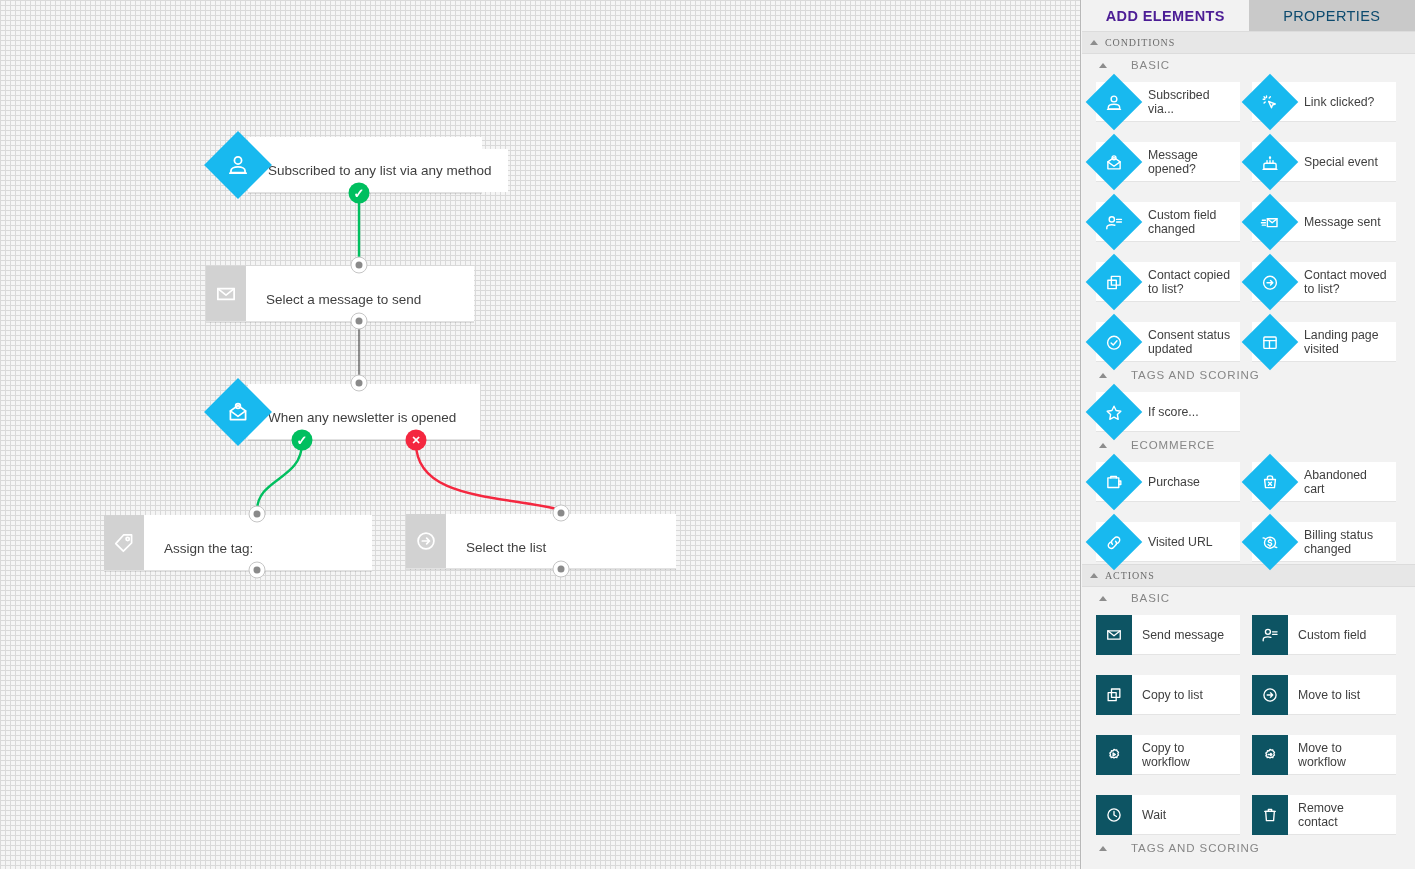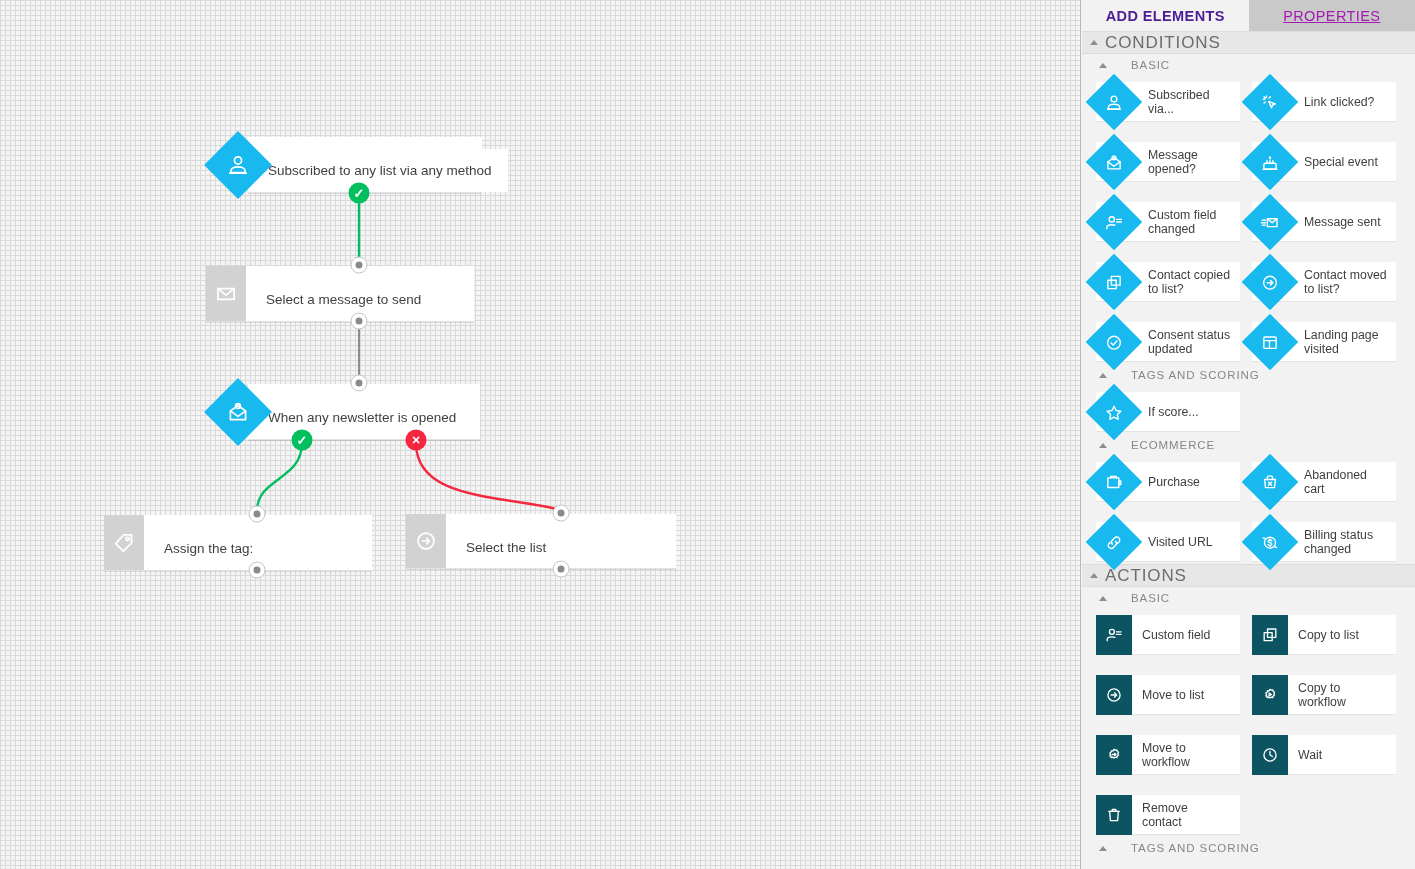--- a/index.html
+++ b/index.html
@@ -120,32 +120,33 @@
   .tab {
     flex: 1 1 50%;
     display: flex; align-items: center; justify-content: center;
     font-size: 14.5px;
     letter-spacing: .4px;
     color: #5b5b5b;
     cursor: pointer;
     user-select: none;
   }
   .tab.active { background: #f2f2f2; color: #4c1d95; font-weight: bold; }
-  .tab.inactive { background: #c9c9c9; color: #a21caf; text-decoration: underline; }
+  .tab.inactive { background: #c9c9c9; color: #0c4a6e; }
 
   .group-head {
     height: 23px;
     display: flex; align-items: center;
-    font-size: 17px;
+    font-size: 10px;
     letter-spacing: .9px;
     color: #6d6d6d;
     background: #e7e7e7;
     border-top: 1px solid #dcdcdc;
     border-bottom: 1px solid #dcdcdc;
     padding-left: 8px;
+    font-family: Liberation Serif, serif;
   }
   .sub-head {
     height: 22px;
     display: flex; align-items: center;
     font-size: 11.5px;
     letter-spacing: .9px;
     color: #868686;
     padding-left: 17px;
     background: #f2f2f2;
     gap: 17px;
@@ -468,20 +469,29 @@
           <span>ACTIONS</span>
         </div>
         <div class="sub-head">
           <span class="caret up"></span>
           <span>BASIC</span>
         </div>
         <div class="tiles">
           <div class="tile square">
             <span class="t-icon">
               <svg class="ico" width="20" height="20" viewBox="0 0 24 24">
+                <rect stroke="#ffffff" fill="none" stroke-width="1.6" stroke-linecap="round" stroke-linejoin="round" x="4.5" y="7" width="15" height="10"></rect>
+                <path stroke="#ffffff" fill="none" stroke-width="1.6" stroke-linecap="round" stroke-linejoin="round" d="M4.5 7l7.5 6 7.5-6"></path>
+              </svg>
+            </span>
+            <span class="t-label">Send message</span>
+          </div>
+          <div class="tile square">
+            <span class="t-icon">
+              <svg class="ico" width="20" height="20" viewBox="0 0 24 24">
                 <path stroke="#ffffff" fill="none" stroke-width="1.6" stroke-linecap="round" stroke-linejoin="round" d="M9.5 5.2a3 3 0 1 0 0 6 3 3 0 0 0 0-6z"></path>
                 <path stroke="#ffffff" fill="none" stroke-width="1.6" stroke-linecap="round" stroke-linejoin="round" d="M3.8 19v-1.4c0-2 2.6-3.3 5.7-3.3 1.3 0 2.5.2 3.5.6"></path>
                 <path stroke="#ffffff" fill="none" stroke-width="1.6" stroke-linecap="round" stroke-linejoin="round" d="M15 8.2h5.5M15 11.2h5.5"></path>
               </svg>
             </span>
             <span class="t-label">Custom field</span>
           </div>
           <div class="tile square">
             <span class="t-icon">
               <svg class="ico" width="20" height="20" viewBox="0 0 24 24">

